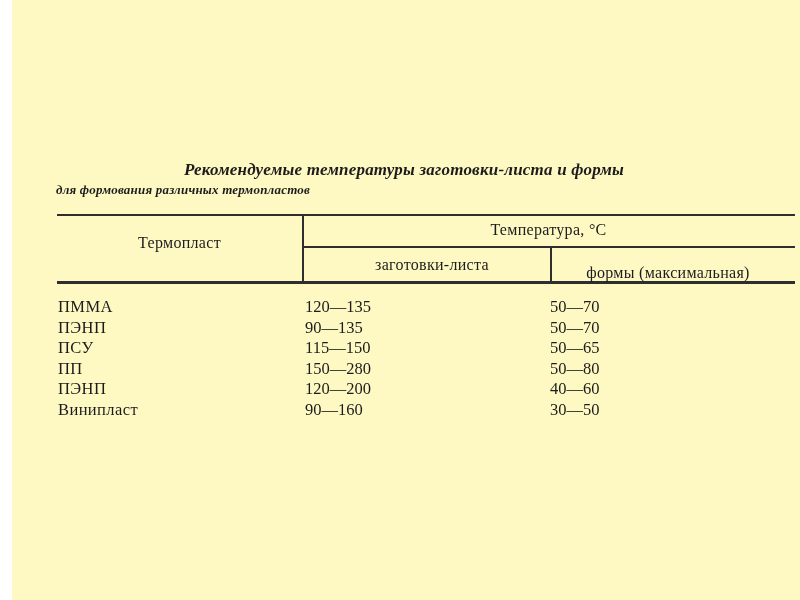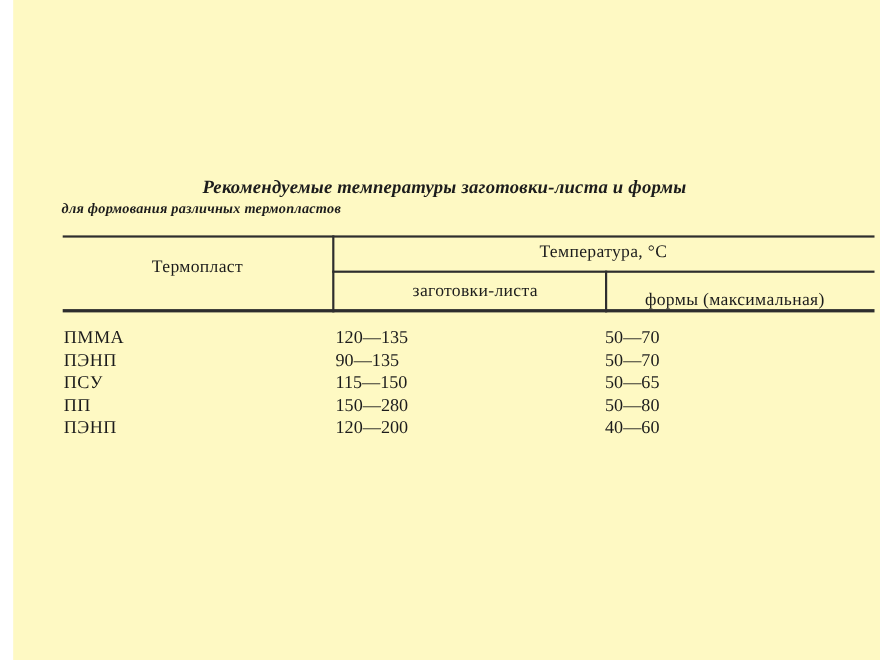--- a/index.html
+++ b/index.html
@@ -88,15 +88,20 @@
       <div class="trow">
         <span class="c1">ПП</span>
         <span class="c2">150—280</span>
         <span class="c3">50—80</span>
       </div>
       <div class="trow">
         <span class="c1">ПЭНП</span>
         <span class="c2">120—200</span>
         <span class="c3">40—60</span>
       </div>
+      <div class="trow">
+        <span class="c1">Винипласт</span>
+        <span class="c2">90—160</span>
+        <span class="c3">30—50</span>
+      </div>
     </div>
 
 </div>
 
 </body></html>

